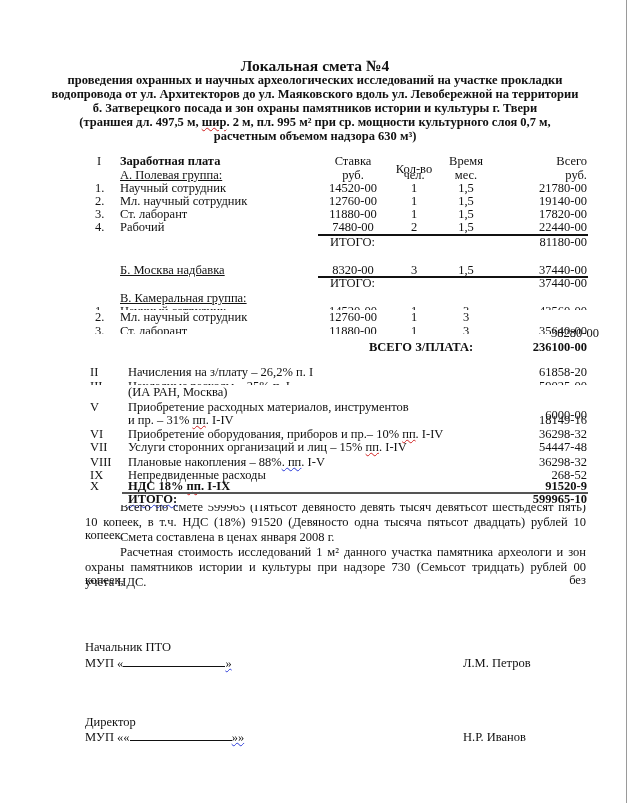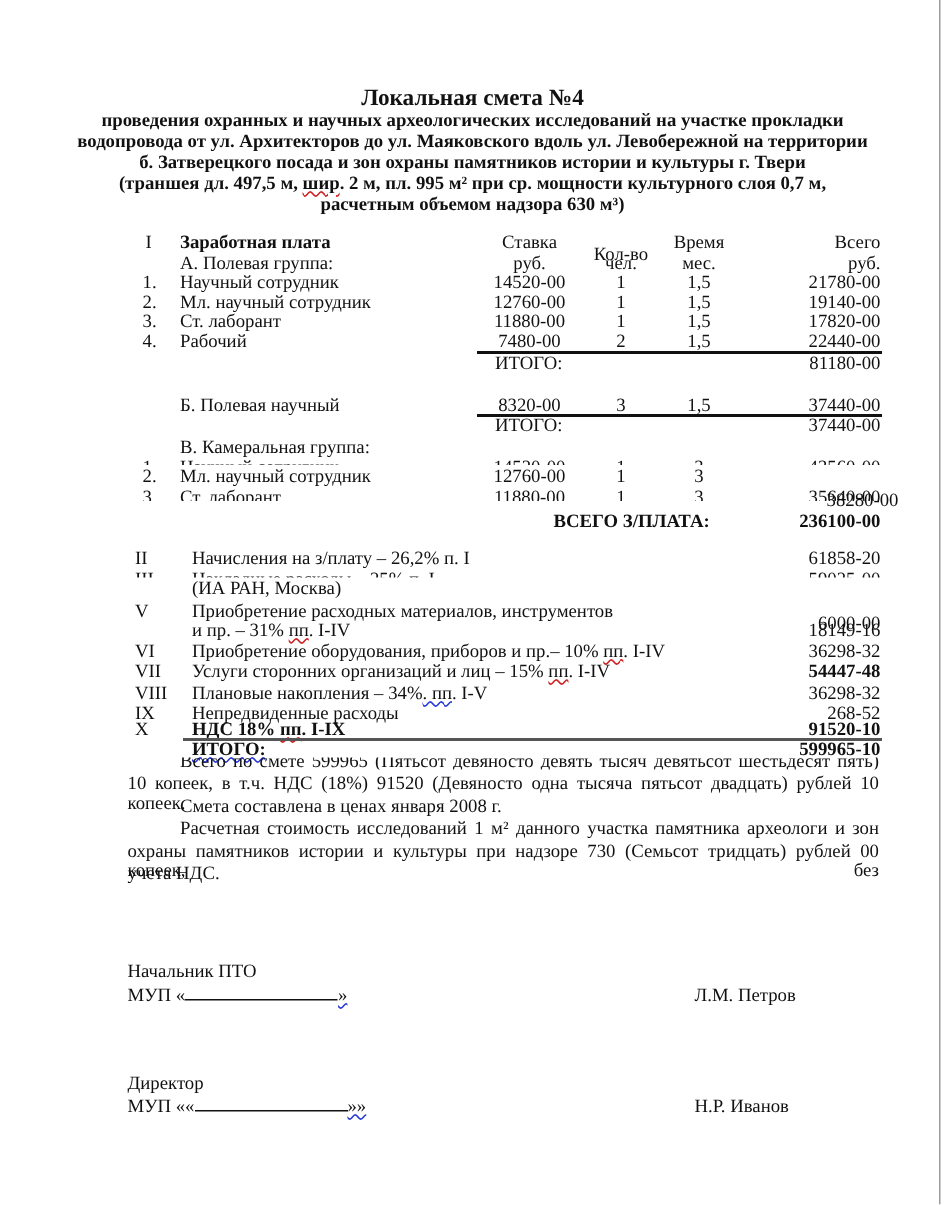--- a/index.html
+++ b/index.html
@@ -6,21 +6,21 @@
     body {
       width: 630px; height: 803px; position: relative; overflow: hidden;
       font-family: "Liberation Serif", "DejaVu Serif", serif;
       color: #111; font-size: 12.5px;
     }
     .page-border { position: absolute; left: 626px; top: 0; width: 1px; height: 803px; background: #9a9a9a; }
     .abs { position: absolute; white-space: nowrap; line-height: 1; }
     .title { left: 0; width: 630px; top: 58px; text-align: center; font-weight: bold; font-size: 15.5px; }
     .sub { left: 0; width: 680px; text-align: center; font-weight: bold; font-size: 12.5px; }
     .bold { font-weight: bold; }
-    .u { }
+    .u { text-decoration: underline; }
     .wavy-red { text-decoration: underline wavy #d02020; text-decoration-thickness: 1px; }
     .wavy-blue { text-decoration: underline wavy #2a3ad8; text-decoration-thickness: 1px; }
     .r { text-align: right; }
     .c { text-align: center; }
     .hline { position: absolute; height: 1.5px; background: #111; }
     .hline.gray { background: #555; height: 2px; }
     .clip { position: absolute; overflow: hidden; }
     .para { position: absolute; font-size: 12.5px; line-height: 1; white-space: nowrap; }
     .just { text-align: justify; text-align-last: justify; white-space: normal; }
     .sig-line { display: inline-block; border-bottom: 1.2px solid #111; vertical-align: baseline; }
@@ -79,21 +79,21 @@
   <div class="abs" style="left:120px;top:221px;">Рабочий</div>
   <div class="abs c" style="left:318px;width:70px;top:221px;">7480-00</div>
   <div class="abs c" style="left:388px;width:52px;top:221px;">2</div>
   <div class="abs c" style="left:440px;width:52px;top:221px;">1,5</div>
   <div class="abs r" style="left:500px;width:87px;top:221px;">22440-00</div>
 </div>
 <div class="hline" style="left:318px;width:270px;top:234px;"></div>
 <div class="abs" style="left:330px;top:236px;">ИТОГО:</div>
 <div class="abs r" style="left:500px;width:87px;top:236px;">81180-00</div>
 
-<div class="abs u" style="left:120px;top:264px;">Б. Полевая научный</div>
+<div class="abs u" style="left:120px;top:264px;">Б. Москва надбавка</div>
 <div class="abs c" style="left:318px;width:70px;top:264px;">8320-00</div>
 <div class="abs c" style="left:388px;width:52px;top:264px;">3</div>
 <div class="abs c" style="left:440px;width:52px;top:264px;">1,5</div>
 <div class="abs r" style="left:500px;width:87px;top:264px;">37440-00</div>
 <div class="hline" style="left:318px;width:270px;top:276px;"></div>
 <div class="abs" style="left:330px;top:277px;">ИТОГО:</div>
 <div class="abs r" style="left:500px;width:87px;top:277px;">37440-00</div>
 
 <div class="abs u" style="left:120px;top:292px;">В. Камеральная группа:</div>
 
@@ -146,36 +146,36 @@
   <div class="abs r" style="left:480px;width:107px;top:414px;">18149-16</div>
 </div>
 <div>
   <div class="abs" style="left:90px;top:428px;">VI</div>
   <div class="abs" style="left:128px;top:428px;"><span>Приобретение оборудования, приборов и пр.– 10% </span><span class="wavy-red">пп</span><span>. I-IV</span></div>
   <div class="abs r" style="left:480px;width:107px;top:428px;">36298-32</div>
 </div>
 <div>
   <div class="abs" style="left:90px;top:441px;">VII</div>
   <div class="abs" style="left:128px;top:441px;"><span>Услуги сторонних организаций и лиц – 15% </span><span class="wavy-red">пп</span><span>. I-IV</span></div>
-  <div class="abs r" style="left:480px;width:107px;top:441px;font-weight:bold;">54447-48</div>
+  <div class="abs r" style="left:480px;width:107px;top:441px;">54447-48</div>
 </div>
 <div>
   <div class="abs" style="left:90px;top:456px;">VIII</div>
-  <div class="abs" style="left:128px;top:456px;"><span>Плановые накопления – 34%</span><span class="wavy-blue">. пп</span><span>. I-V</span></div>
+  <div class="abs" style="left:128px;top:456px;"><span>Плановые накопления – 88%</span><span class="wavy-blue">. пп</span><span>. I-V</span></div>
   <div class="abs r" style="left:480px;width:107px;top:456px;">36298-32</div>
 </div>
 <div>
   <div class="abs" style="left:90px;top:469px;">IX</div>
   <div class="abs" style="left:128px;top:469px;">Непредвиденные расходы</div>
   <div class="abs r" style="left:480px;width:107px;top:469px;">268-52</div>
 </div>
 <div>
   <div class="abs" style="left:90px;top:480px;">X</div>
   <div class="abs bold" style="left:128px;top:480px;"><span>НДС 18% </span><span class="wavy-red">пп</span><span>. I-IX</span></div>
-  <div class="abs r bold" style="left:480px;width:107px;top:480px;">91520-10</div>
+  <div class="abs r bold" style="left:480px;width:107px;top:480px;">91520-9</div>
 </div>
 <div class="hline gray" style="left:122px;width:466px;top:492px;"></div>
 <div class="abs bold" style="left:128px;top:493px;"><span class="wavy-blue">ИТОГО:</span></div>
 <div class="abs r bold" style="left:480px;width:107px;top:493px;">599965-10</div>
 
 <div class="clip" style="left:0;top:505px;width:630px;height:8px;">
   <div class="para just" style="left:120px;top:-4px;width:466px;">Всего по смете 599965 (Пятьсот девяносто девять тысяч девятьсот шестьдесят пять) рублей</div>
 </div>
 <div class="para just" style="left:85px;top:516px;width:501px;">10 копеек, в т.ч. НДС (18%) 91520 (Девяносто одна тысяча пятьсот двадцать) рублей 10 копеек.</div>
 <div class="para" style="left:120px;top:531px;">Смета составлена в ценах января 2008 г.</div>

